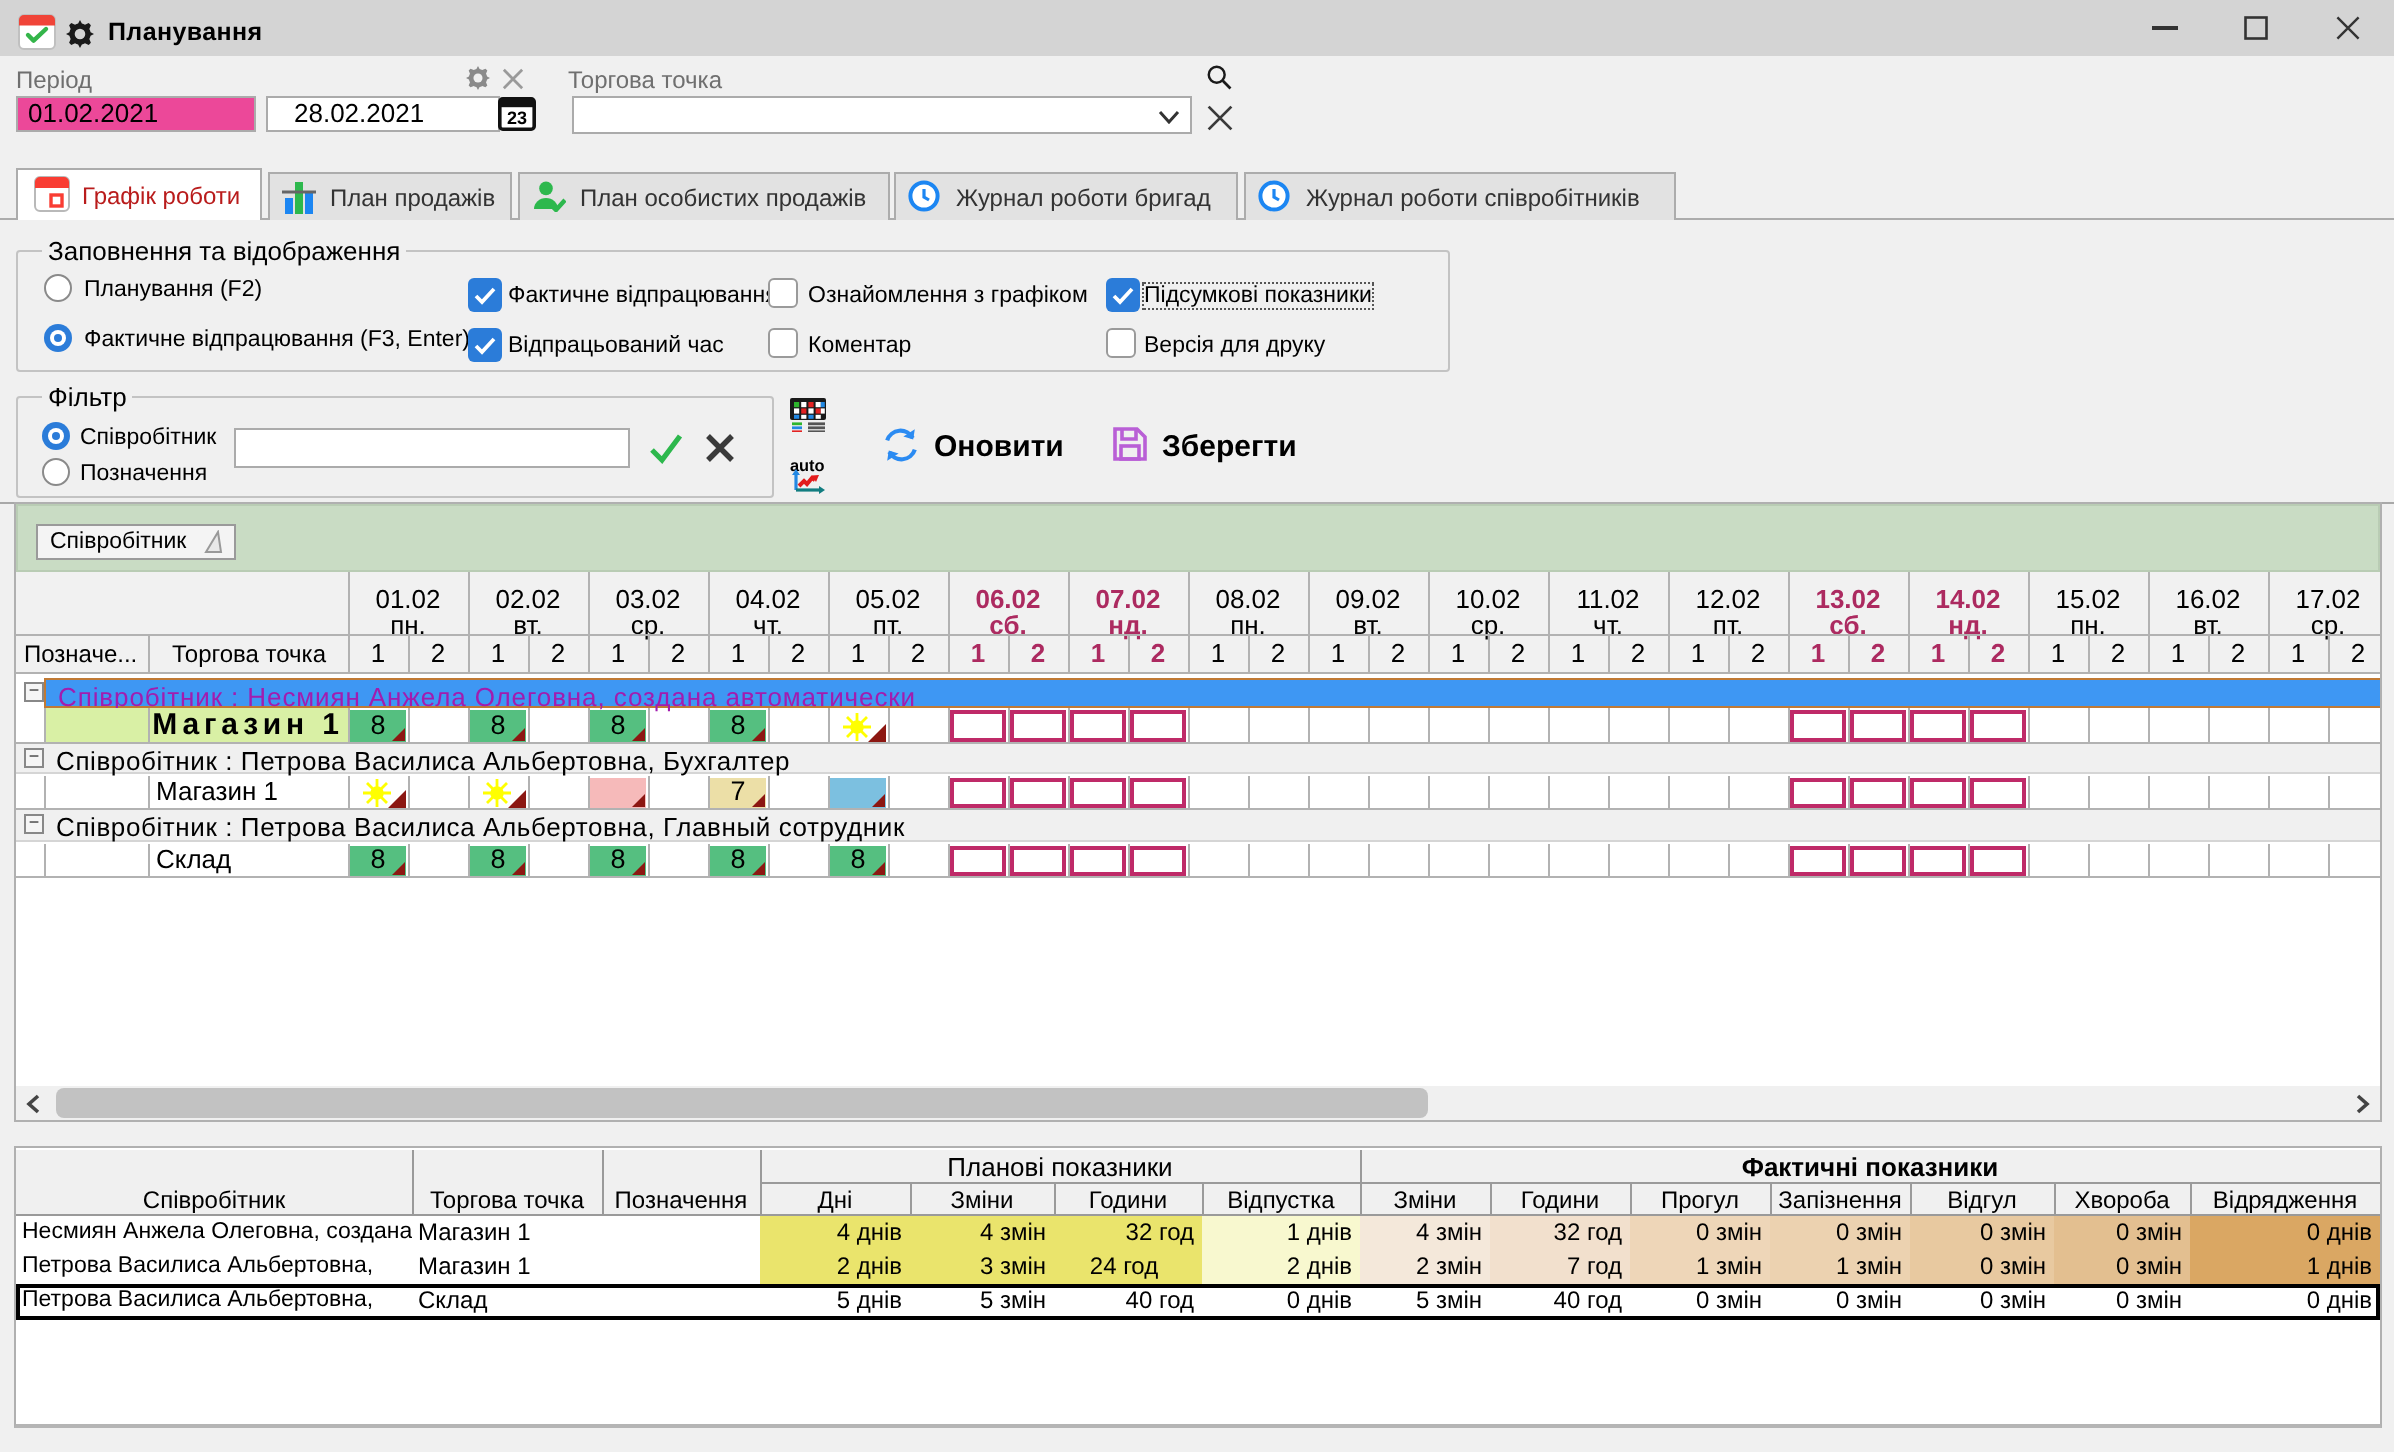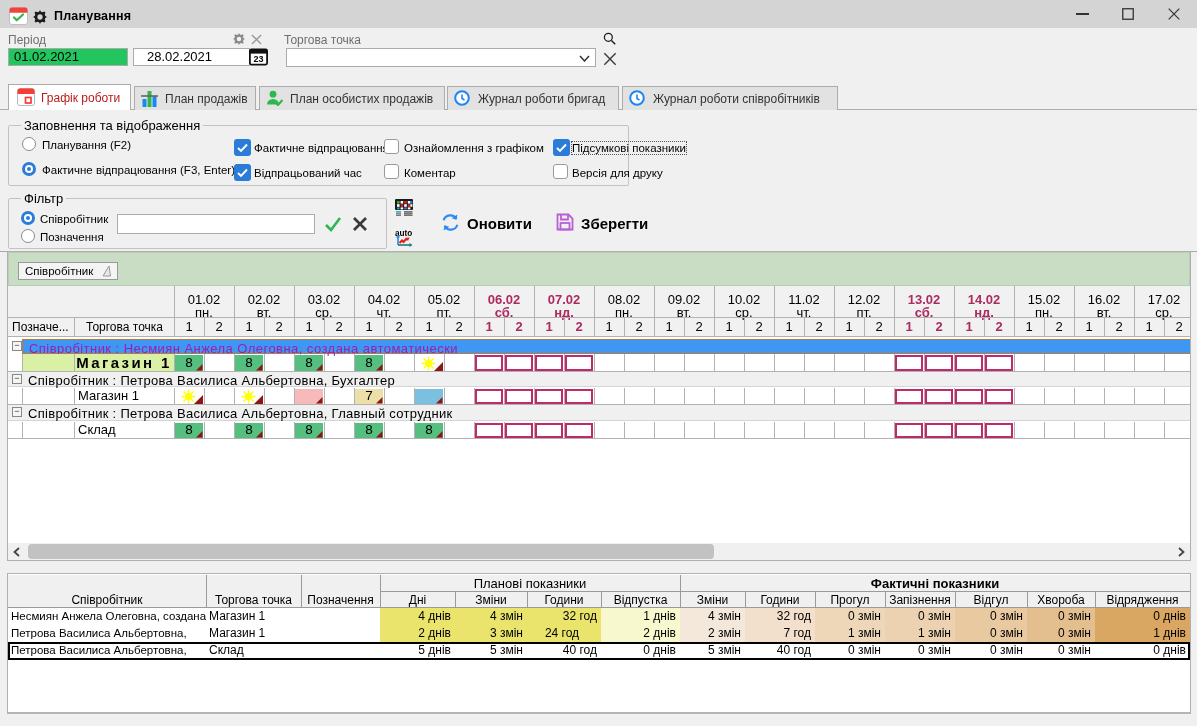--- a/index.html
+++ b/index.html
@@ -28,21 +28,21 @@
     <path d="M0.7 0.7 L11.3 11.3 M11.3 0.7 L0.7 11.3" stroke="#333" stroke-width="1.2"></path>
   </svg>
 <div class="a" style="left:8px;top:33px;white-space:nowrap;color:#6f6f6f;font-size:12px;">Період</div>
 <svg class="a" style="left:233px;top:33px" width="12" height="12" viewBox="0 0 18 18">
     <path fill="#8a8a8a" d="M9 0l1.2 2.2a7 7 0 0 1 2 .8L14.6 2l1.4 1.4-1 2.4a7 7 0 0 1 .8 2L18 9l-2.2 1.2a7 7 0 0 1-.8 2l1 2.4-1.4 1.4-2.4-1a7 7 0 0 1-2 .8L9 18l-1.2-2.2a7 7 0 0 1-2-.8l-2.4 1L2 14.6l1-2.4a7 7 0 0 1-.8-2L0 9l2.2-1.2a7 7 0 0 1 .8-2L2 3.4 3.4 2l2.4 1a7 7 0 0 1 2-.8z"></path>
     <circle cx="9" cy="9" r="3.4" fill="#f0f0f0"></circle>
   </svg>
 <svg class="a" style="left:251px;top:34px" width="11" height="11" viewBox="0 0 12 12">
     <path d="M1 1 L11 11 M11 1 L1 11" stroke="#9a9a9a" stroke-width="1.5"></path>
   </svg>
-<div class="a" style="left:8px;top:48px;width:120px;height:18px;background:#22c55e;border:1px solid #ababab;font-size:13px;line-height:16px;padding-left:5px;">01.02.2021</div>
+<div class="a" style="left:8px;top:48px;width:120px;height:18px;background:#ec4899;border:1px solid #ababab;font-size:13px;line-height:16px;padding-left:5px;">01.02.2021</div>
 <div class="a" style="left:133px;top:48px;width:117px;height:18px;background:#fff;border:1px solid #ababab;font-size:13px;line-height:16px;padding-left:13px;">28.02.2021</div>
 <svg class="a" style="left:249px;top:48px" width="19" height="18" viewBox="0 0 19 17">
     <rect x="0.9" y="0.9" width="17.2" height="15.2" rx="1.5" fill="#fff" stroke="#111" stroke-width="1.8"></rect>
     <rect x="0.9" y="0.9" width="17.2" height="4.2" fill="#111"></rect>
     <text x="9.5" y="13.5" font-size="9" font-weight="bold" text-anchor="middle" font-family="Liberation Sans">23</text>
   </svg>
 <div class="a" style="left:284px;top:33px;white-space:nowrap;color:#6f6f6f;font-size:12px;">Торгова точка</div>
 <svg class="a" style="left:603px;top:32px" width="13" height="13" viewBox="0 0 17 17">
     <circle cx="7" cy="7" r="5.2" fill="none" stroke="#1a1a1a" stroke-width="1.6"></circle>
     <path d="M11 11 L16 16" stroke="#1a1a1a" stroke-width="1.8"></path>
@@ -92,21 +92,21 @@
   </div>
 <div class="a" style="left:478px;top:92px;white-space:nowrap;font-size:12px;color:#333;">Журнал роботи бригад</div>
 <div class="a" style="left:622px;top:86px;width:216px;height:24px;background:#e2e2e2;border:1px solid #acacac;border-bottom:none;"></div>
 <div class="a" style="left:629px;top:90px;">
     <svg width="16" height="16" viewBox="0 0 16 16">
       <circle cx="8" cy="8" r="6.8" fill="#fff" stroke="#1c86f2" stroke-width="2"></circle>
       <path d="M8 4.5 V8.5 L10.5 10" stroke="#1c86f2" stroke-width="1.6" fill="none"></path>
     </svg>
   </div>
 <div class="a" style="left:653px;top:92px;white-space:nowrap;font-size:12px;color:#333;">Журнал роботи співробітників</div>
-<fieldset class="a" style="left:8px;top:118px;width:621px;height:68px;border:1px solid #c3c3c3;border-radius:2px;">
+<fieldset class="a" style="left:8px;top:118px;width:717px;height:68px;border:1px solid #c3c3c3;border-radius:2px;">
     <legend style="margin-left:12px;padding:0 3px;font-size:13px;">Заповнення та відображення</legend>
   </fieldset>
 <div class="rd" style="left:22px;top:137px;"></div>
 <div class="a" style="left:42px;top:139px;white-space:nowrap;font-size:11.5px;">Планування (F2)</div>
 <div class="a" style="left:22px;top:162px;width:14px;height:14px;border-radius:50%;background:#2b7cd9;"></div>
 <div class="a" style="left:25px;top:165px;width:8px;height:8px;border-radius:50%;background:#fff;"></div>
 <div class="a" style="left:27px;top:167px;width:4px;height:4px;border-radius:50%;background:#2b7cd9;"></div>
 <div class="a" style="left:42px;top:164px;white-space:nowrap;font-size:11.5px;">Фактичне відпрацювання (F3, Enter)</div>
 <div class="cbc" style="left:234px;top:139px;"></div>
 <svg class="a" style="left:236.5px;top:142.5px" width="11" height="10" viewBox="0 0 11 9">

